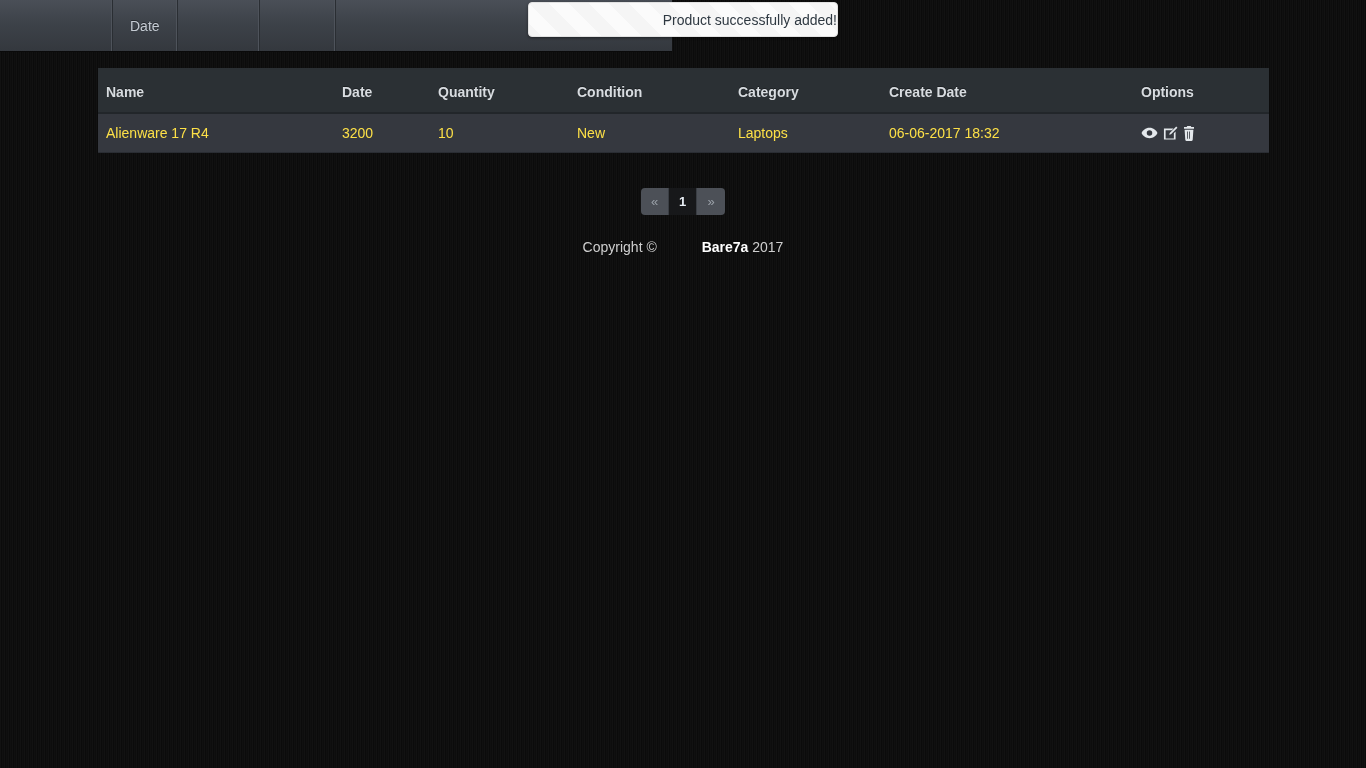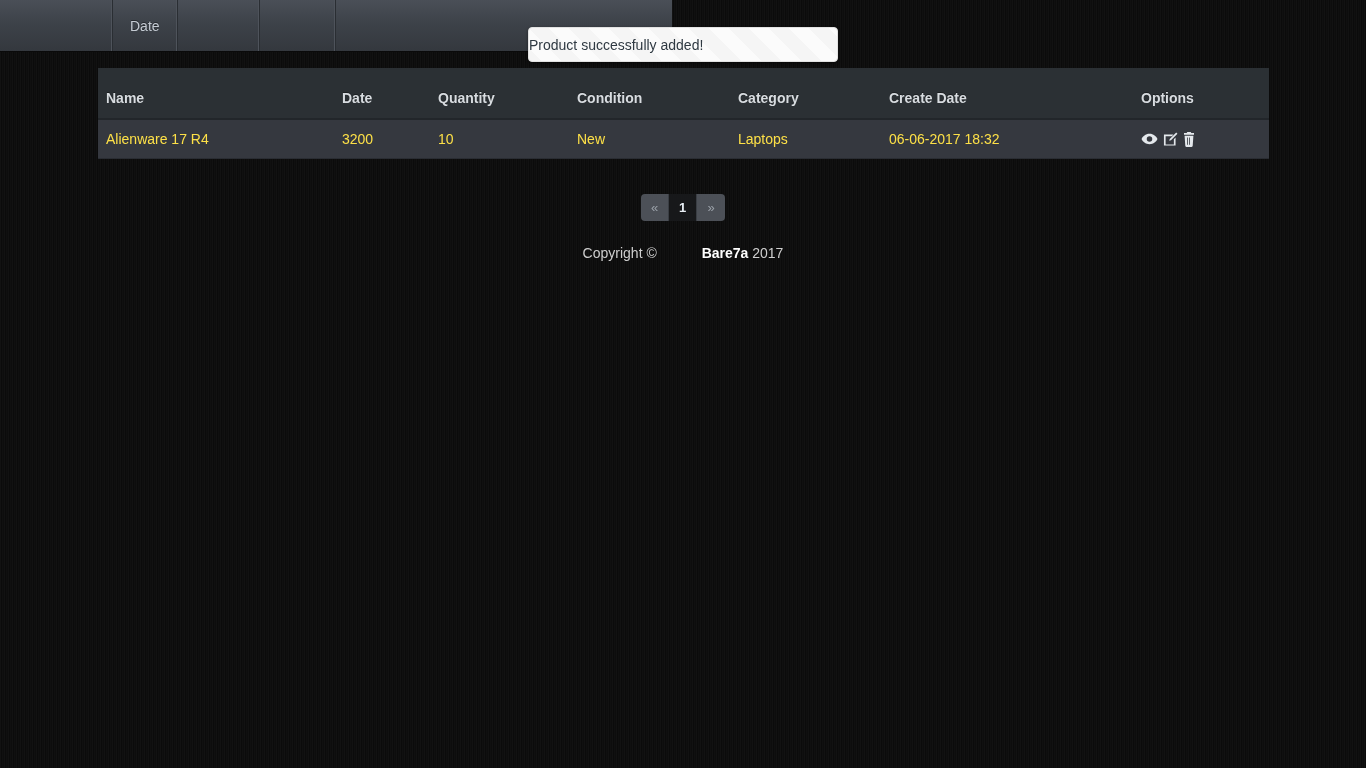--- a/index.html
+++ b/index.html
@@ -59,36 +59,36 @@
     user-select: none;
   }
   .nav-item.blank { padding: 0; }
   .nav-item.w82 { width: 82px; }
   .nav-item.w76 { width: 76px; }
 
   
   .alert {
     position: absolute;
     left: 528px;
-    top: 27px;
+    top: 2px;
     width: 310px;
     height: 35px;
     border-radius: 4px;
     background-color: #fbfbfb;
     background-image: linear-gradient(
         45deg,
         rgba(0,0,0,.025) 25%, transparent 25%,
         transparent 50%, rgba(0,0,0,.025) 50%,
         rgba(0,0,0,.025) 75%, transparent 75%, transparent);
     background-size: 40px 40px;
     border: 1px solid #e2e2e2;
     box-shadow: 0 1px 3px rgba(0,0,0,.45);
     display: flex;
     align-items: center;
-    justify-content: flex-start;
+    justify-content: flex-end;
     color: #2f3942;
     font-size: 14px;
     z-index: 20;
   }
 
   
   .container {
     width: 1170px;
     margin: 0 auto;
     padding-top: 16px;
@@ -97,21 +97,21 @@
     width: 1171px;
     border-collapse: collapse;
     table-layout: fixed;
   }
   table.products thead th {
     background: #2b3034;
     color: #d8dce0;
     font-weight: bold;
     font-size: 14px;
     text-align: left;
-    padding: 22px 0 12px 8px;
+    padding: 16px 0 12px 8px;
     border-bottom: 2px solid #22262a;
     text-shadow: 0 -1px 0 rgba(0,0,0,.35);
   }
   table.products tbody td {
     background: #35383f;
     color: #fde047;
     font-size: 14px;
     text-align: left;
     padding: 11px 0 11px 8px;
     border-bottom: 1px solid #2a2d33;

